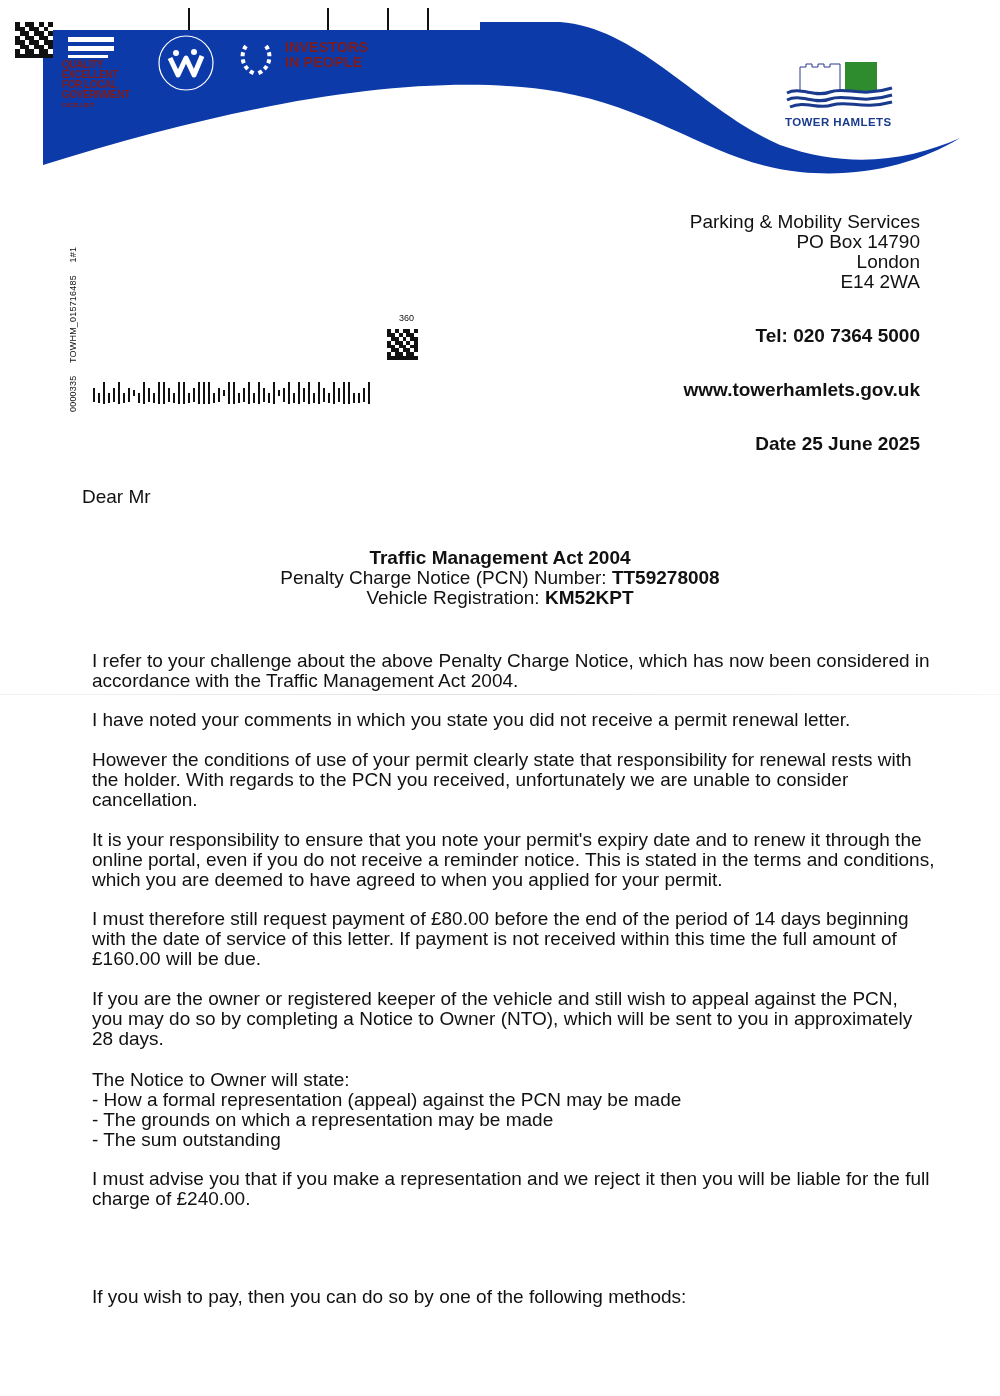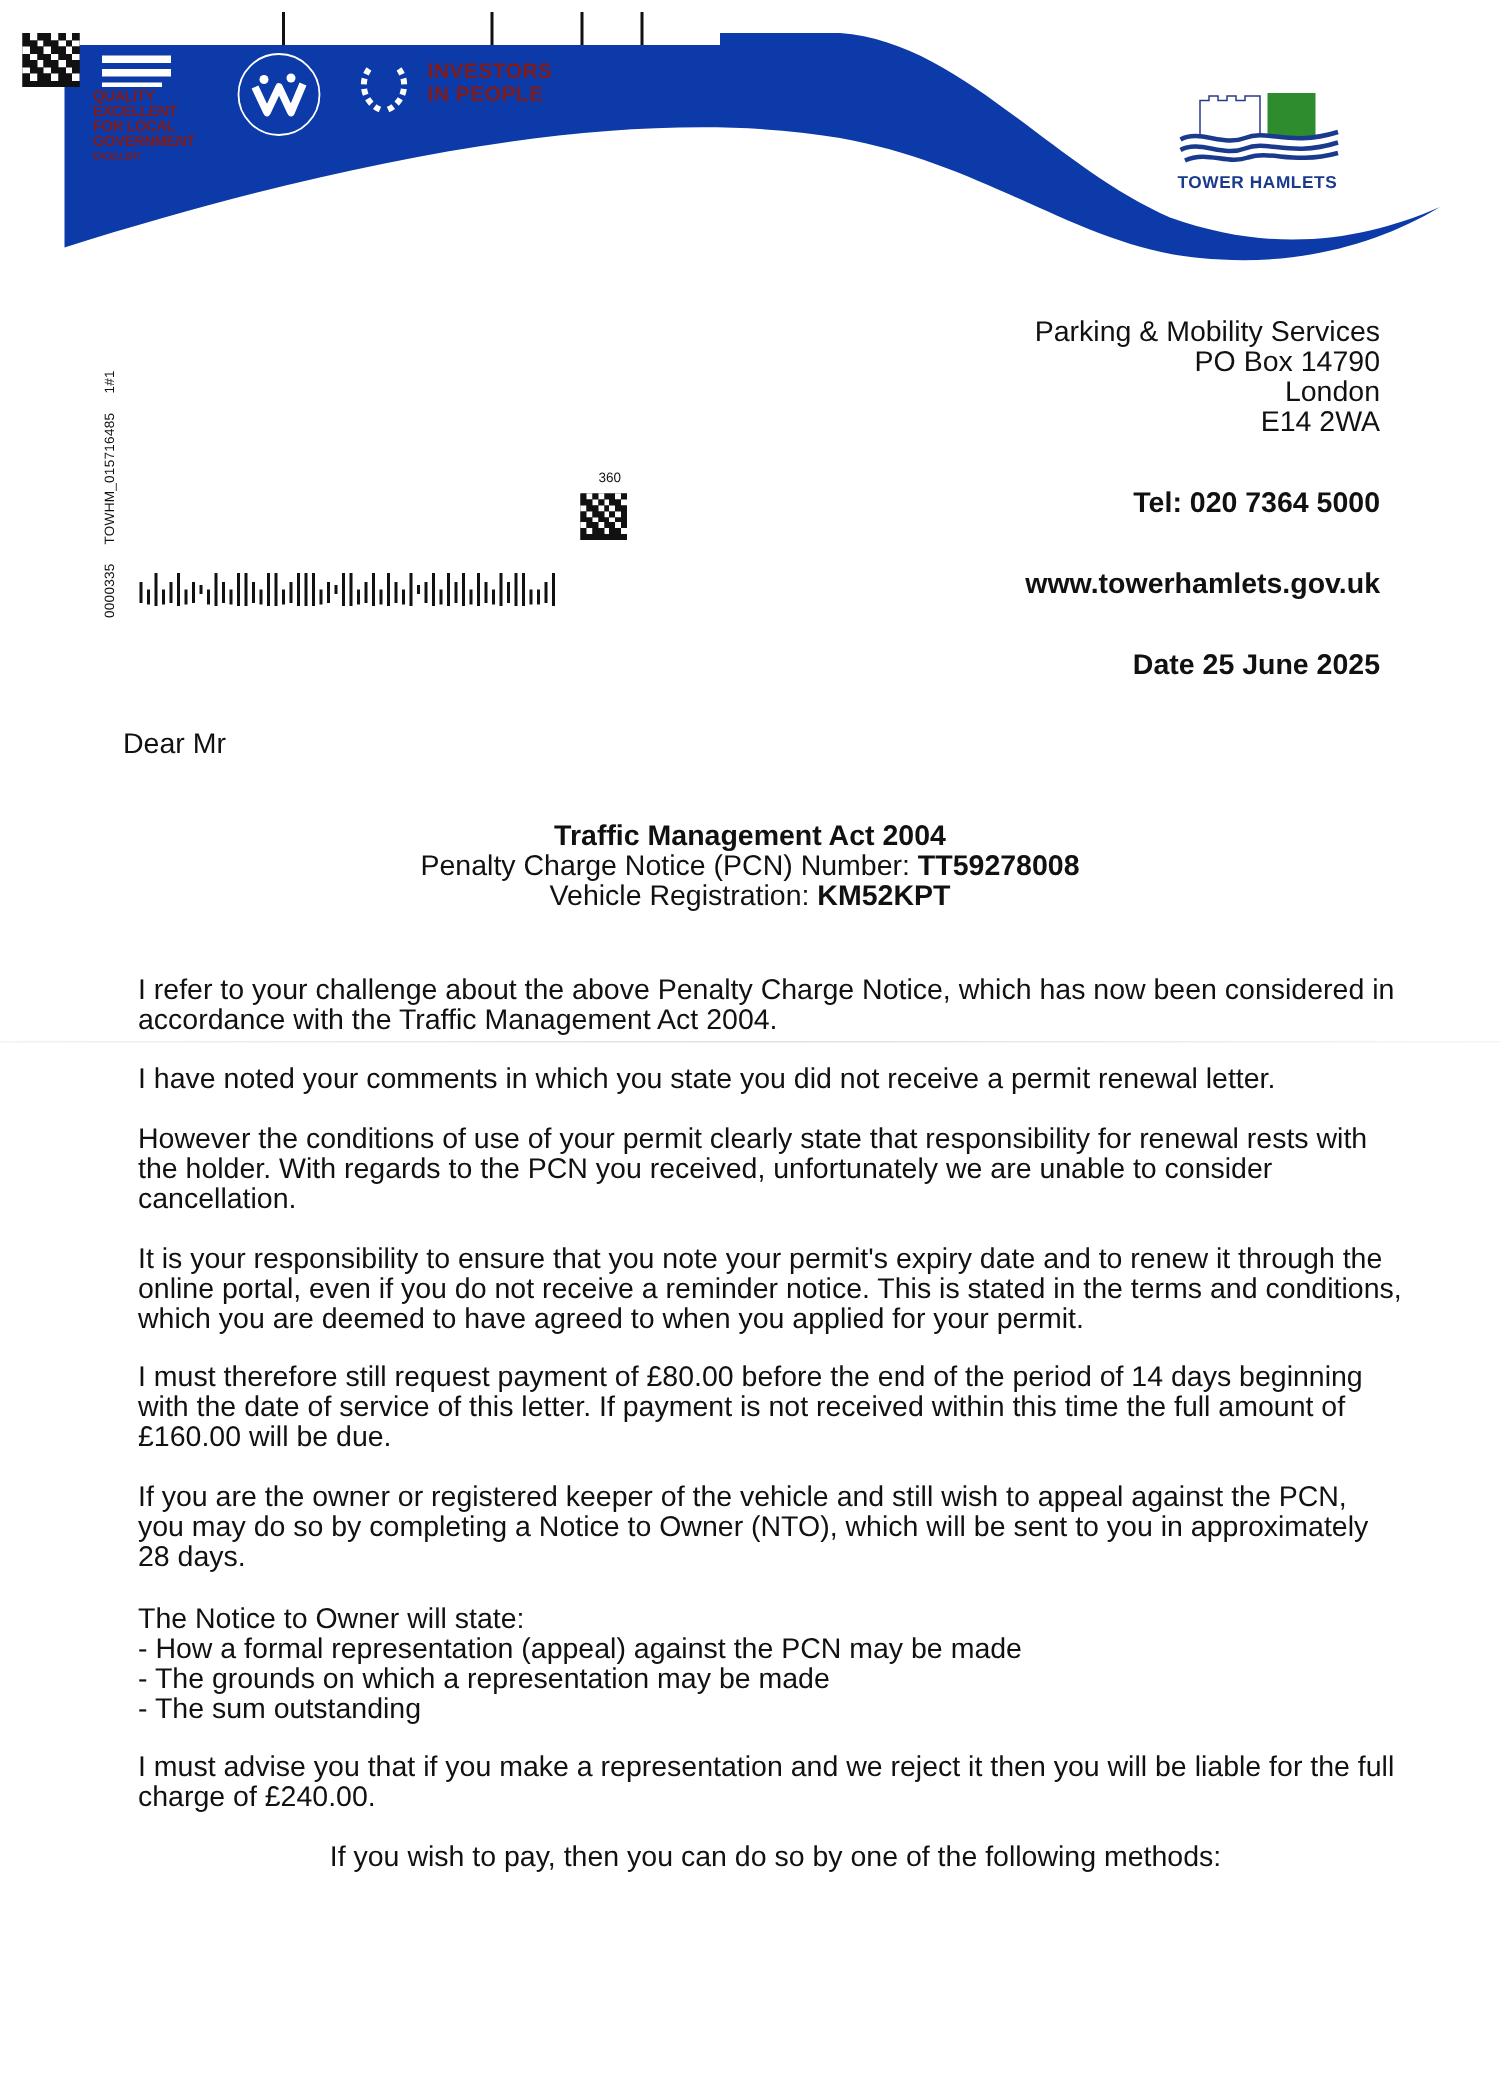--- a/index.html
+++ b/index.html
@@ -325,15 +325,15 @@
 <div class="abs body-text" style="top:1070px;">
   <p>The Notice to Owner will state:</p>
   <p>- How a formal representation (appeal) against the PCN may be made</p>
   <p>- The grounds on which a representation may be made</p>
   <p>- The sum outstanding</p>
 </div>
 
 <div class="abs body-text" style="top:1169px;">
     <p>I must advise you that if you make a representation and we reject it then you will be liable for the full charge of £240.00.</p>
   </div>
-<div class="abs body-text" style="top:1229px;text-align:center;">
+<div class="abs body-text" style="top:1287px;">
     <p>If you wish to pay, then you can do so by one of the following methods:</p>
   </div>
 
 </body></html>

